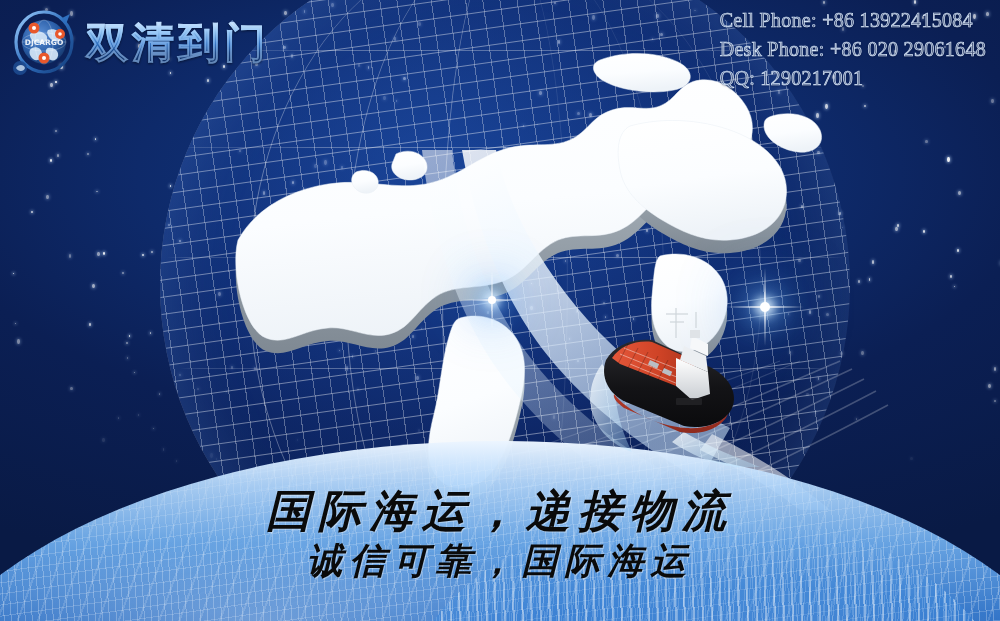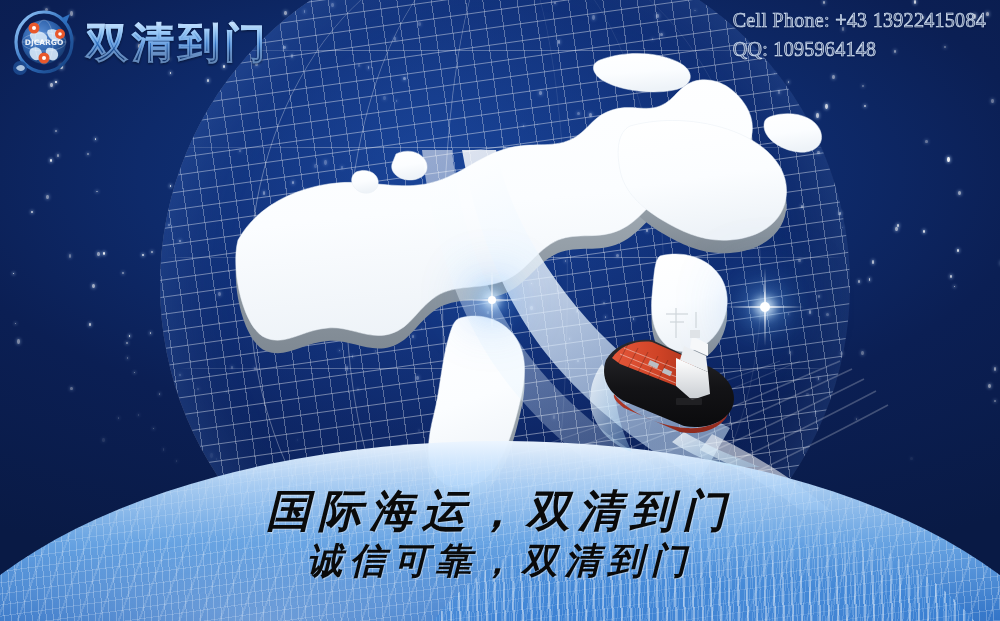--- a/index.html
+++ b/index.html
@@ -715,22 +715,23 @@
 
         <path d="M54,14 L62,10 L58,20 Z" fill="#2f6fbe"></path>
         <circle cx="12" cy="64" r="7" fill="#1d4a8f" opacity="0.9"></circle>
         <path d="M8,64 C10,60 16,60 17,64 C16,68 10,68 8,64 Z" fill="#cfe2f5" opacity="0.8"></path>
       </svg>
     </div>
     <div class="brand-name">双清到门</div>
   </div>
 
   <div class="contact">
-    <div class="contact-line">Cell Phone: +43 13922415084</div>
-    <div class="contact-line">QQ: 1095964148</div>
+    <div class="contact-line">Cell Phone: +86 13922415084</div>
+    <div class="contact-line">Desk Phone: +86 020 29061648</div>
+    <div class="contact-line">QQ: 1290217001</div>
   </div>
 
   <div class="slogan-box">
-    <div class="slogan-1">国际海运，双清到门</div>
-    <div class="slogan-2">诚信可靠，双清到门</div>
+    <div class="slogan-1">国际海运，递接物流</div>
+    <div class="slogan-2">诚信可靠，国际海运</div>
   </div>
 
 </div>
 
 </body></html>

